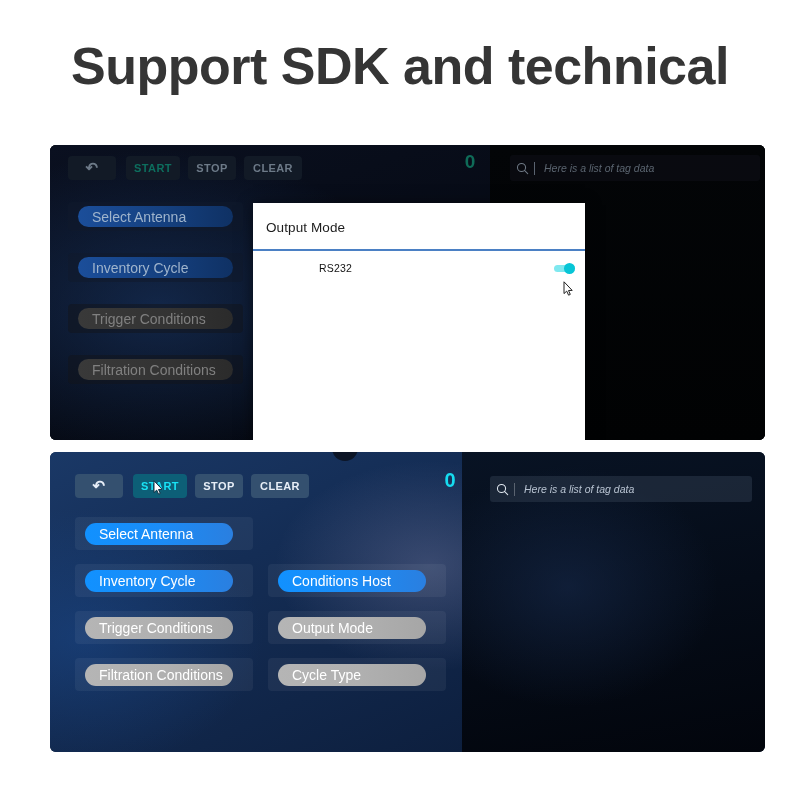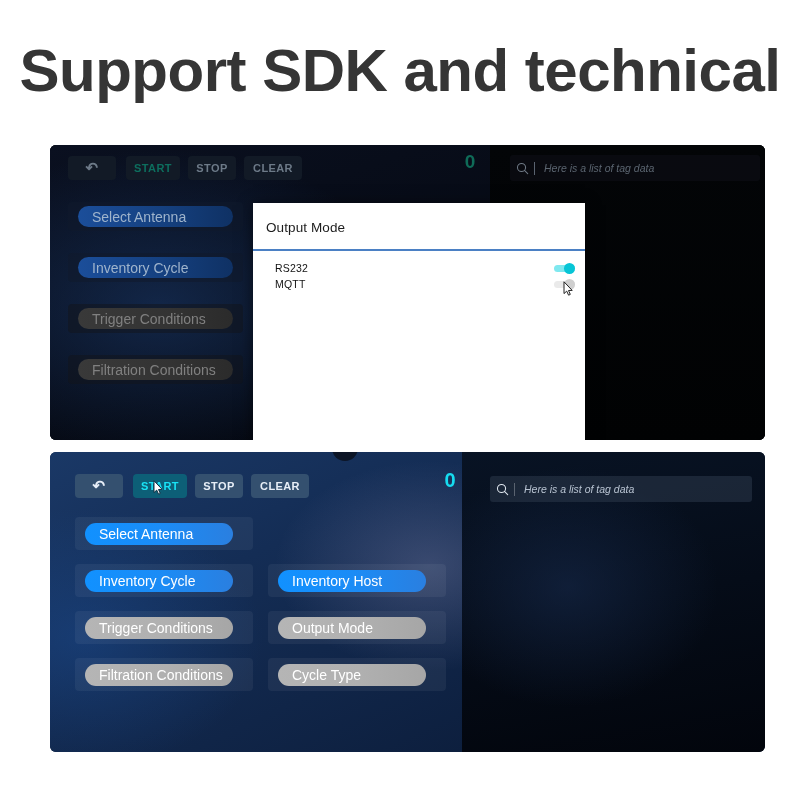--- a/index.html
+++ b/index.html
@@ -21,21 +21,21 @@
 
   
   .heading {
     position: absolute;
     left: 0;
     top: 36px;
     width: 800px;
     text-align: center;
     font-family: "Liberation Sans", sans-serif;
     font-weight: bold;
-    font-size: 60px;
+    font-size: 52px;
     letter-spacing: -0.5px;
     color: #353535;
     white-space: nowrap;
   }
 
   
   .panel {
     position: absolute;
     overflow: hidden;
     border-radius: 6px;
@@ -208,20 +208,21 @@
   #dialog .opt-list {
     position: absolute;
     left: 0; top: 57px;
     width: 332px;
   }
   .opt-row {
     position: relative;
     height: 16px;
     display: flex;
     align-items: center;
+    margin-left: 44px;
   }
   .opt-label {
     position: absolute;
     left: 22px;
     font-size: 10.5px;
     color: #121212;
     letter-spacing: 0.2px;
   }
   .toggle {
     position: absolute;
@@ -387,27 +388,20 @@
       <div class="dlg-divider"></div>
 
       <div class="opt-list">
         <div class="opt-row">
           <span class="opt-label">RS232</span>
           <span class="toggle on">
             <span class="track"></span>
             <span class="knob"></span>
           </span>
         </div>
-        <div class="opt-row">
-          <span class="opt-label">MQTT</span>
-          <span class="toggle off">
-            <span class="track"></span>
-            <span class="knob"></span>
-          </span>
-        </div>
       </div>
 
       <div class="cursor" style="left:310px; top:78px;">
         <svg width="11" height="15" viewBox="0 0 11 15">
           <path d="M1,0.8 L1,12.6 L3.7,10.1 L5.6,14.2 L7.3,13.4 L5.5,9.5 L9.2,9.4 Z" fill="#ffffff" stroke="#222222" stroke-width="1"></path>
         </svg>
       </div>
     </div>
   </div>
 
@@ -450,21 +444,21 @@
       <div class="pill blue">Inventory Cycle</div>
     </div>
     <div class="pill-row col0 row2">
       <div class="pill grey">Trigger Conditions</div>
     </div>
     <div class="pill-row col0 row3">
       <div class="pill grey">Filtration Conditions</div>
     </div>
 
     <div class="pill-row col1 row1">
-      <div class="pill blue">Inventory Host</div>
+      <div class="pill blue">Conditions Host</div>
     </div>
     <div class="pill-row col1 row2">
       <div class="pill grey">Output Mode</div>
     </div>
     <div class="pill-row col1 row3">
       <div class="pill grey">Cycle Type</div>
     </div>
   </div>
 
 </div>

